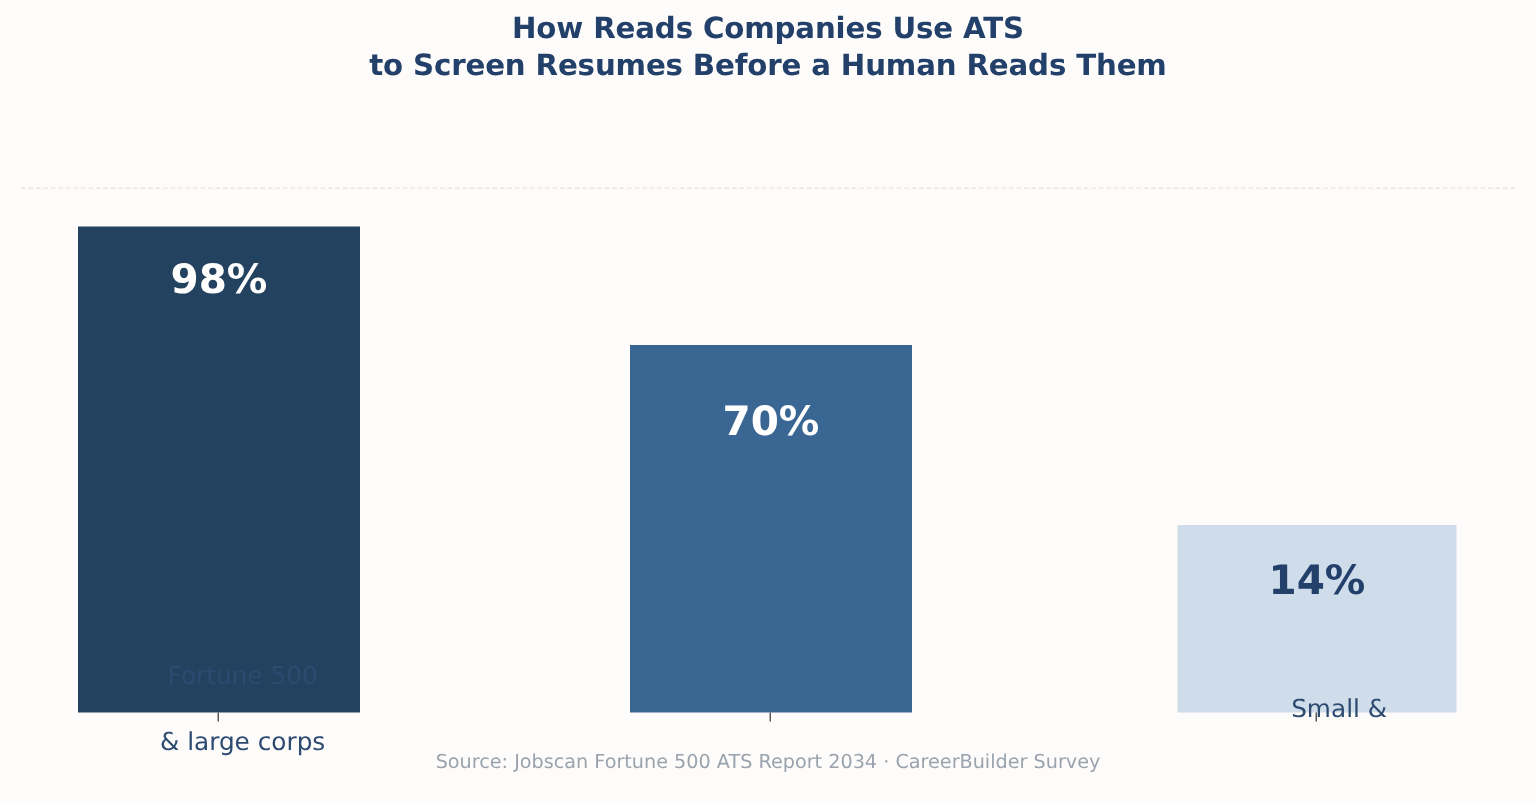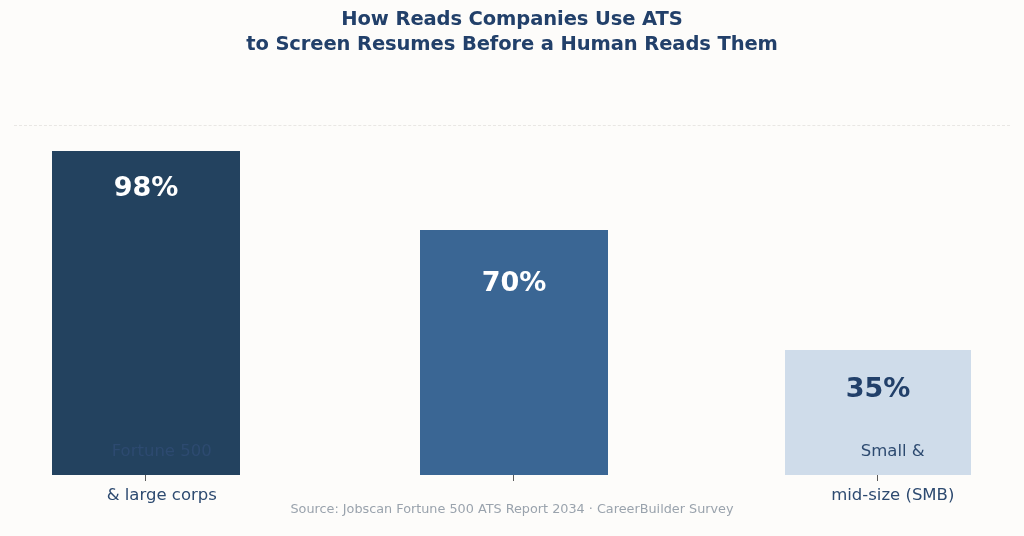--- a/index.html
+++ b/index.html
@@ -142,26 +142,25 @@
       <span>Fortune 500</span><br>
       <span>&amp; large corps</span>
     </div>
 
     <div class="bar" style="left:420px; width:188px; height:245px; background:#3a6694;">
       <span class="bar-label" style="top:20px; color:#ffffff;margin-top:16px;">70%</span>
     </div>
     <div class="tick" style="left:513px;"></div>
 
     <div class="bar" style="left:785px; width:186px; height:125px; background:#cfdcea;">
-      <span class="bar-label" style="top:22px; color:#22406a;">35%</span>
+      <span class="bar-label" style="top:22px; color:#22406a;">14%</span>
     </div>
     <div class="tick" style="left:877px;"></div>
     <div class="xtick-label" style="left:762px; width:230px;">
       <span>Small &amp;</span><br>
-      <span>mid-size (SMB)</span>
     </div>
 
   </div>
 
 
   <div id="source-note">Source: Jobscan Fortune 500 ATS Report 2034 · CareerBuilder Survey</div>
 
 </div>
 
 </body></html>

